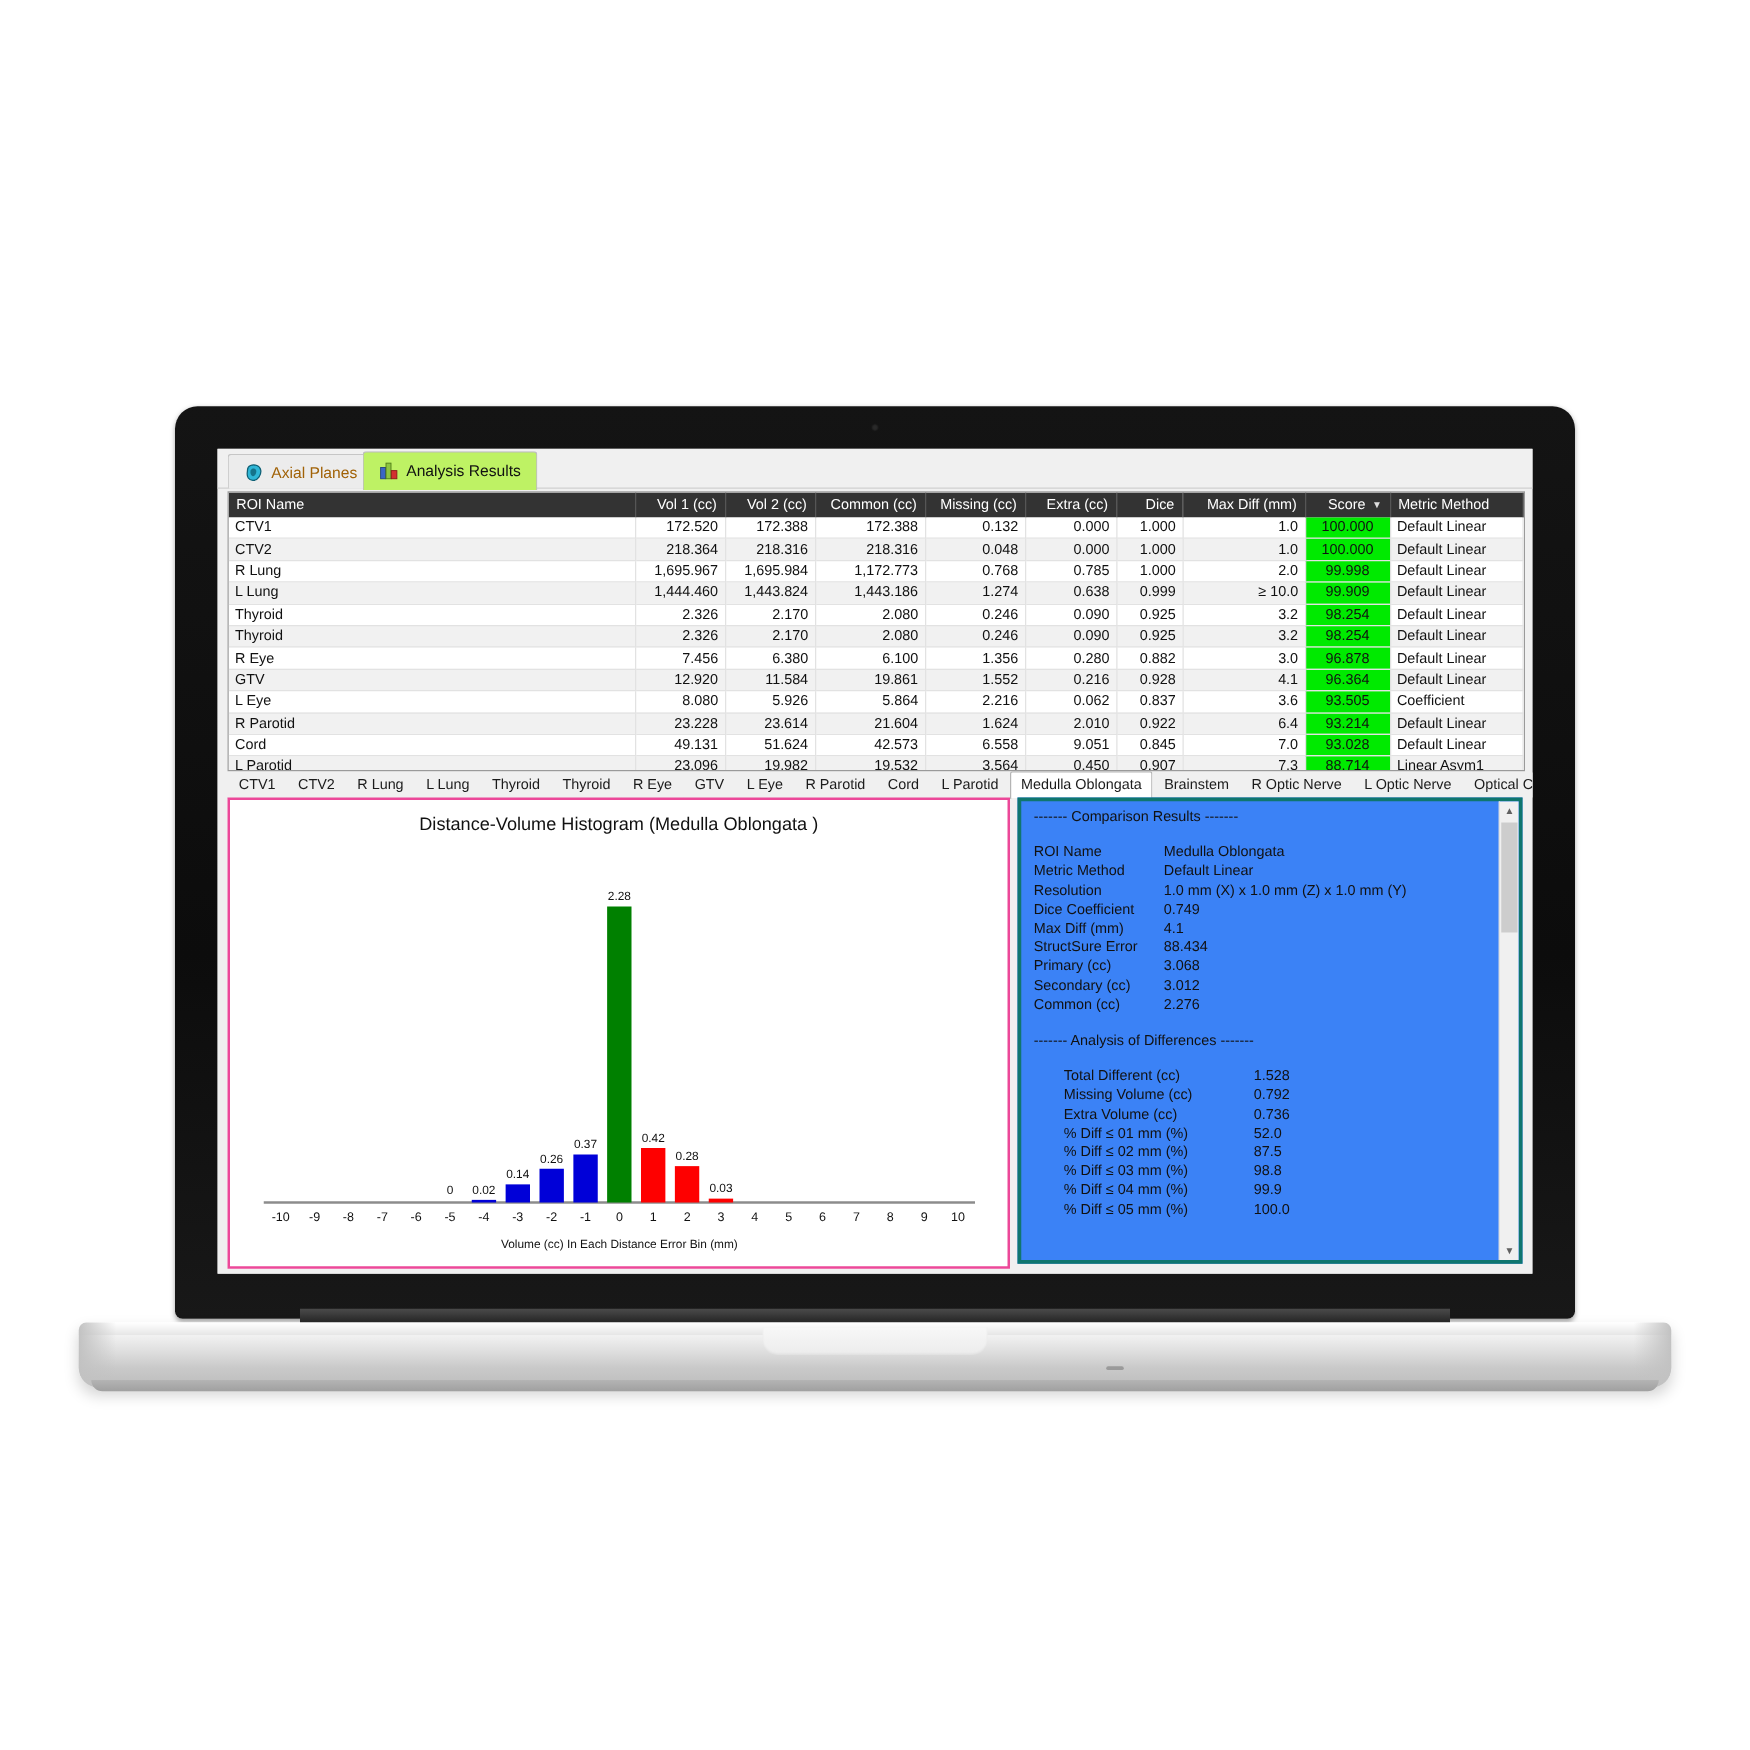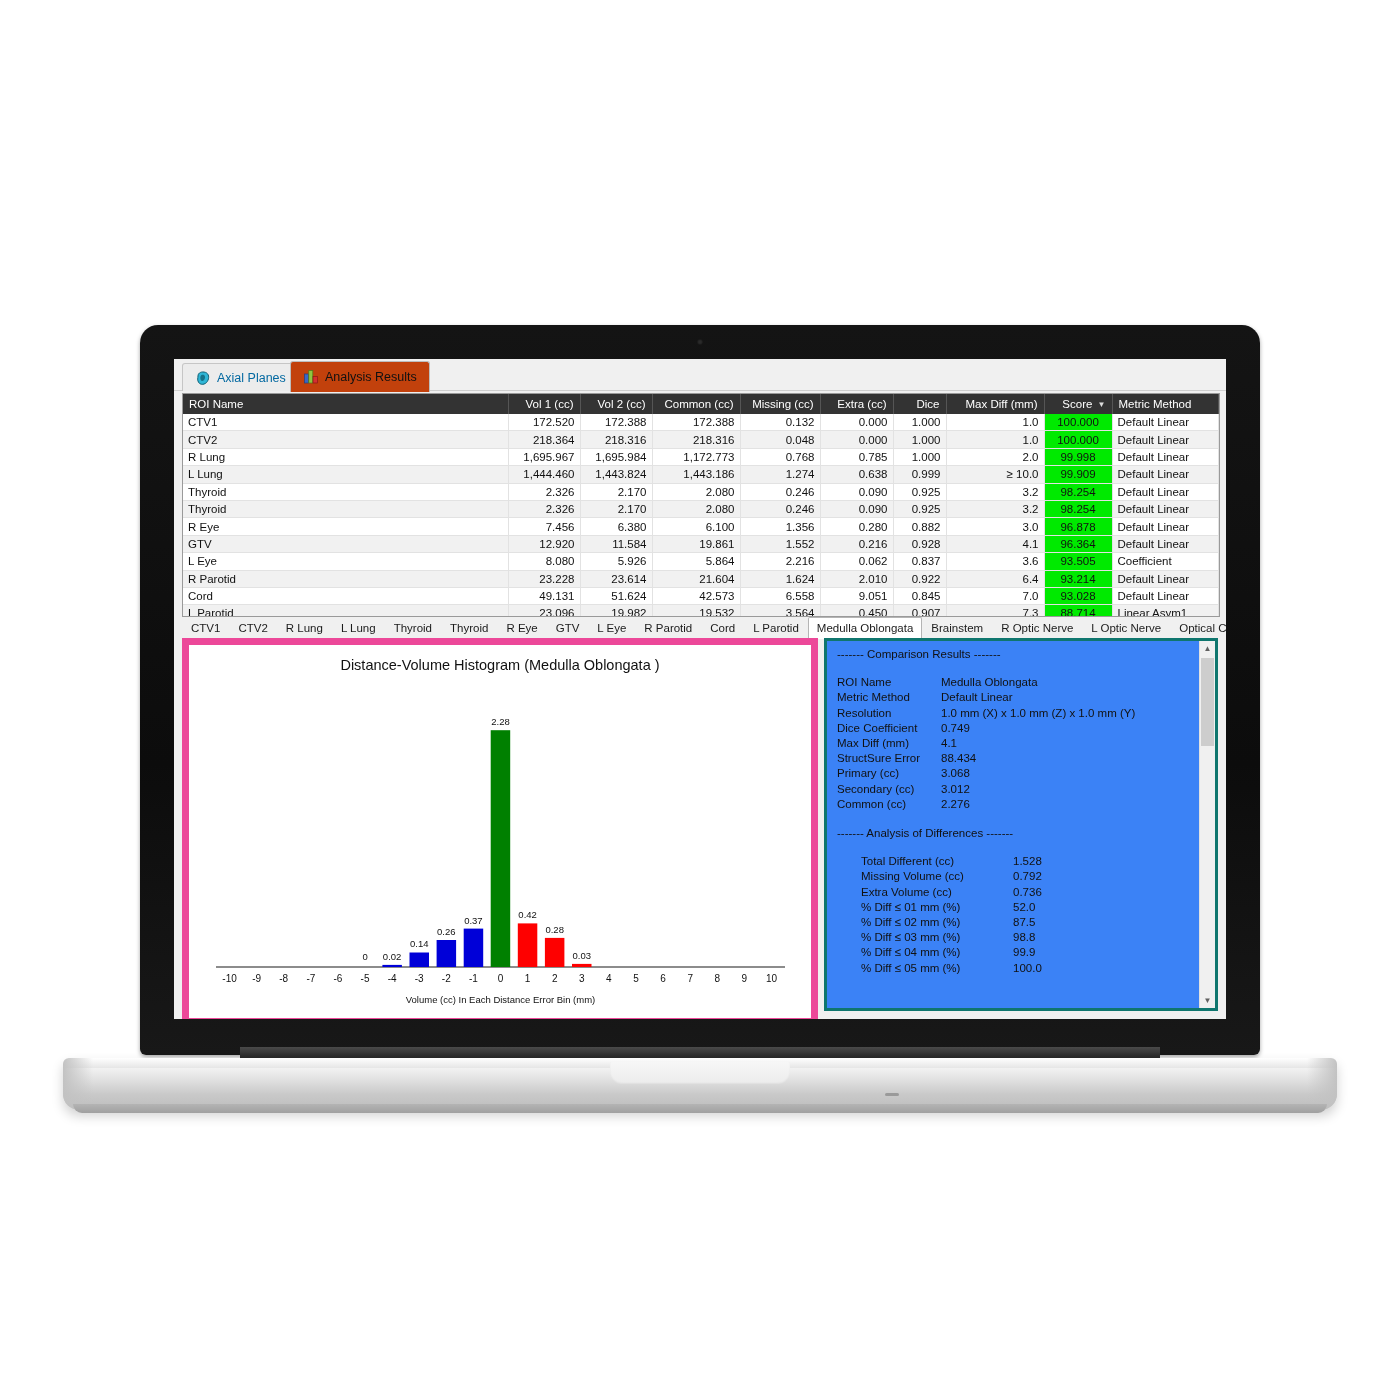--- a/index.html
+++ b/index.html
@@ -66,24 +66,24 @@
   .base-edge-r{position:absolute;left:1307px;top:1058px;width:30px;height:52px;
     background:linear-gradient(270deg,#c2c2c2 0%,rgba(255,255,255,0) 100%);border-radius:0 6px 16px 0;}
 
   
   .app{position:absolute;left:0;top:0;width:1052px;height:660px;background:#f0f0f0;}
 
   
   .toptabs{position:relative;height:31px;background:#f0f0f0;border-bottom:1px solid #cfcfcf;}
   .ttab{
     position:absolute;top:4px;height:27px;display:flex;align-items:center;gap:6px;
-    padding:0 12px;font-size:12.5px;color:#0369a1;
+    padding:0 12px;font-size:12.5px;color:#a16207;
     background:#ececec;border:1px solid #c6c6c6;border-bottom:none;border-radius:3px 3px 0 0;
   }
-  .ttab.active{background:#c2410c;border-color:#bdbdbd;color:#111;z-index:3;top:2px;height:30px;}
+  .ttab.active{background:#bef264;border-color:#bdbdbd;color:#111;z-index:3;top:2px;height:30px;}
   .ttab .ic{width:16px;height:16px;position:relative;flex:0 0 16px;}
 
   
   .ic-blob{border-radius:50%;}
   .ic-blob svg{display:block}
   .ic-bars svg{display:block}
 
   
   .grid-wrap{position:absolute;left:8px;top:34px;width:1036px;height:222px;
     background:#fff;border:1px solid #9a9a9a;overflow:hidden;}
@@ -108,21 +108,21 @@
   
   .roitabs{position:absolute;left:8px;top:258px;width:1036px;height:21px;
     border-bottom:1px solid #b4b4b4;display:flex;align-items:flex-end;font-size:11.5px;}
   .rtab{height:19px;line-height:19px;padding:0 8px;color:#1b1b1b;background:#f0f0f0;
     border:1px solid transparent;border-bottom:none;white-space:nowrap;}
   .rtab.active{background:#ffffff;border-color:#b4b4b4;height:21px;line-height:21px;
     border-radius:2px 2px 0 0;position:relative;top:1px;}
 
   
   .lower{position:absolute;left:8px;top:279px;width:1036px;height:373px;display:flex;gap:6px;}
-  .chartpane{width:622px;height:373px;background:#fff;border:7px solid #ec4899;position:relative;}
+  .chartpane{width:622px;height:373px;background:#fff;border:2px solid #ec4899;position:relative;}
   .respane{flex:1;background:#3b82f6;border:3px solid #0f766e;position:relative;overflow:hidden;}
 
   .chart-title{position:absolute;top:12px;left:0;right:0;text-align:center;font-size:14.5px;color:#111;}
 
   svg.chart{position:absolute;left:0;top:0;width:620px;height:371px;}
   .axlabel{font-size:9.5px;fill:#111;font-family:"Liberation Sans",sans-serif;}
   .ticklabel{font-size:10px;fill:#111;font-family:"Liberation Sans",sans-serif;}
   .barlabel{font-size:9.5px;fill:#111;font-family:"Liberation Sans",sans-serif;}
 
   

